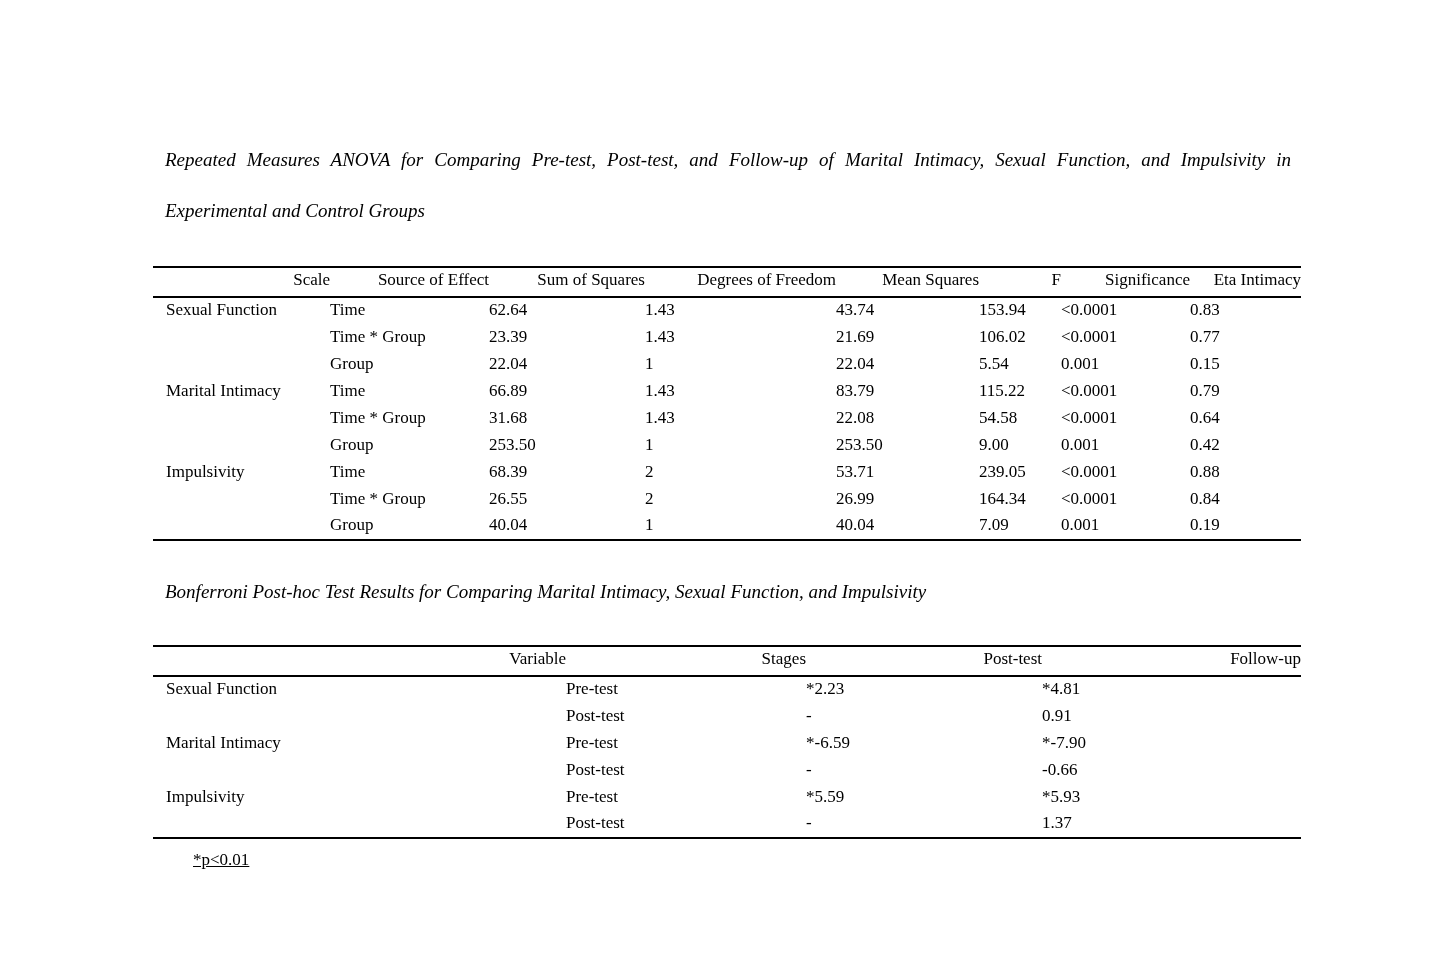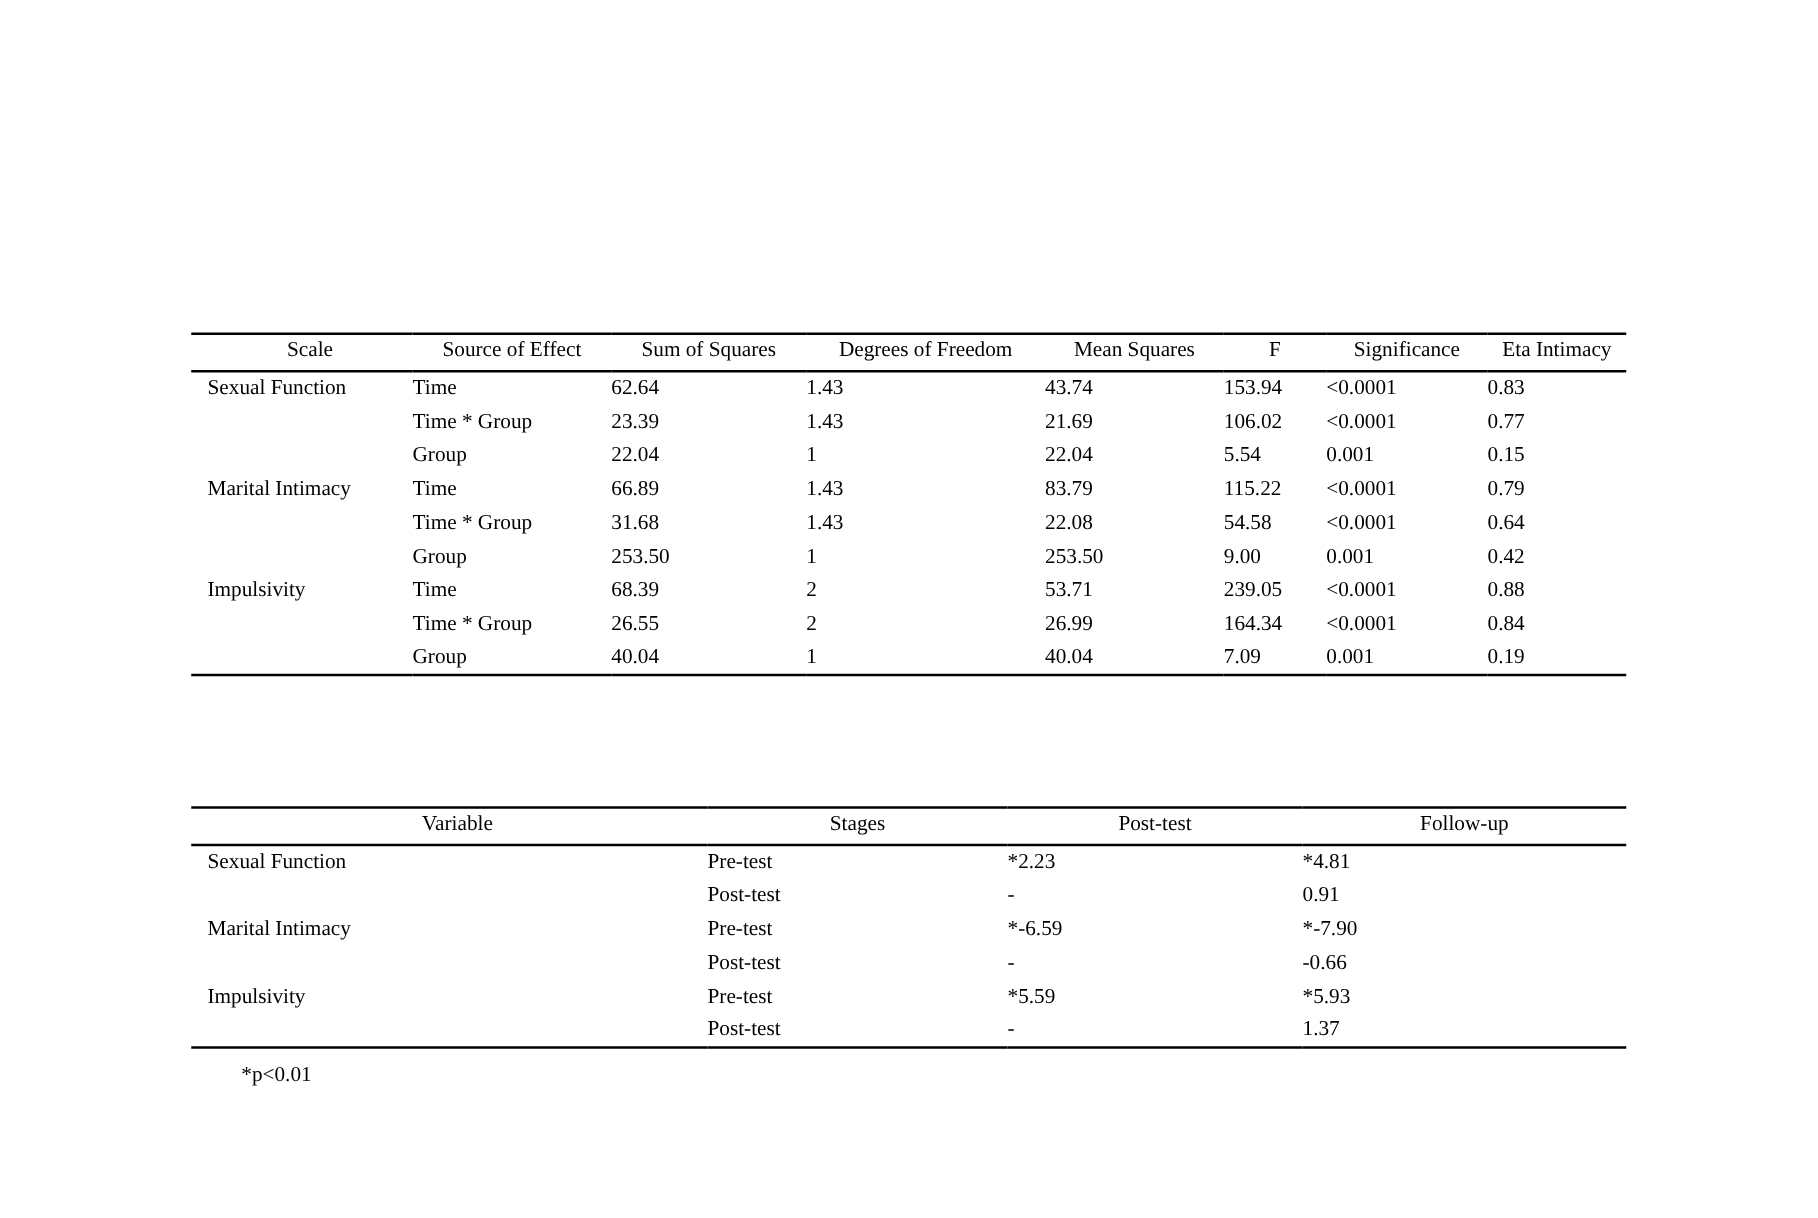--- a/index.html
+++ b/index.html
@@ -38,21 +38,21 @@
     color: #000000;
     border-top: 2px solid #000000;
     border-bottom: 2px solid #000000;
   }
   .table-anova { top: 266px; }
   .table-posthoc { top: 645px; }
 
   table.apa thead tr { border-bottom: 2px solid #000000; }
   table.apa th {
     font-weight: normal;
-    text-align: center;
+    text-align: right;
     height: 30px;
     vertical-align: bottom;
     padding: 0 0 6px 0;
     white-space: nowrap;
     overflow: hidden;
   }
   table.apa td {
     height: 27px;
     vertical-align: bottom;
     padding: 0 0 4px 0;
@@ -61,27 +61,29 @@
   }
   table.apa th:first-child,
   table.apa td:first-child { padding-left: 13px; }
 
   .footnote {
     position: absolute;
     left: 193px;
     top: 850px;
     font-size: 17px;
     color: #000000;
+    text-decoration: underline;
   }
 </style>
 </head>
 <body>
 
 <div class="page">
 
+  <div class="caption caption-anova">Repeated Measures ANOVA for Comparing Pre-test, Post-test, and Follow-up of Marital Intimacy, Sexual Function, and Impulsivity in Experimental and Control Groups</div>
 
   <table class="apa table-anova">
     <colgroup>
       <col style="width:177px">
         <col style="width:159px">
         <col style="width:156px">
       <col style="width:191px">
         <col style="width:143px">
         <col style="width:82px">
       <col style="width:129px">
@@ -186,20 +188,21 @@
           <td>40.04</td>
           <td>1</td>
           <td>40.04</td>
           <td>7.09</td>
           <td>0.001</td>
           <td>0.19</td>
         </tr>
       </tbody>
   </table>
 
+  <div class="caption caption-posthoc">Bonferroni Post-hoc Test Results for Comparing Marital Intimacy, Sexual Function, and Impulsivity</div>
 
   <table class="apa table-posthoc">
     <colgroup>
       <col style="width:413px">
         <col style="width:240px">
       <col style="width:236px">
         <col style="width:259px">
     </colgroup>
     <thead>
       <tr>

